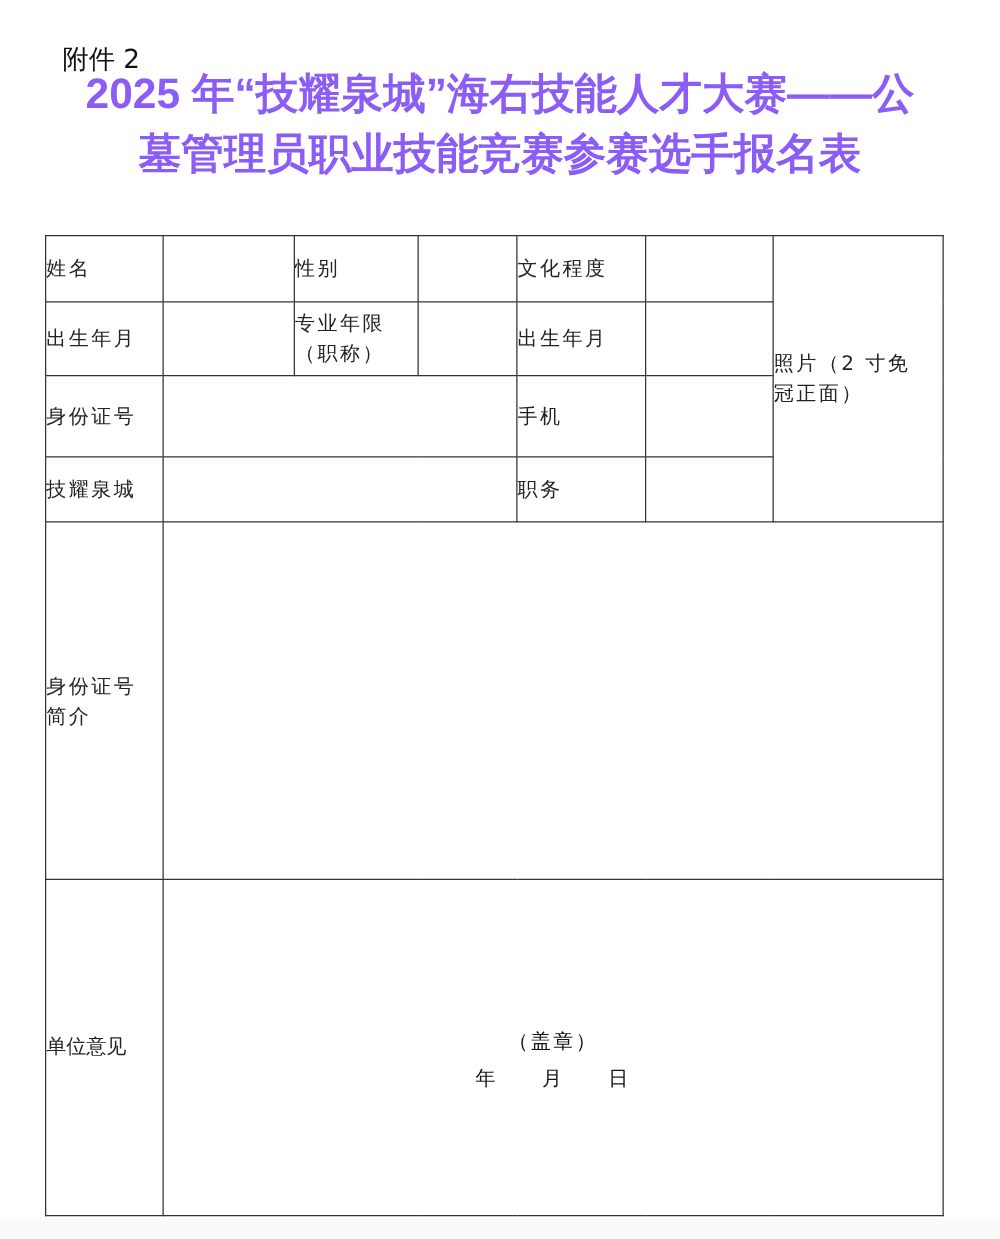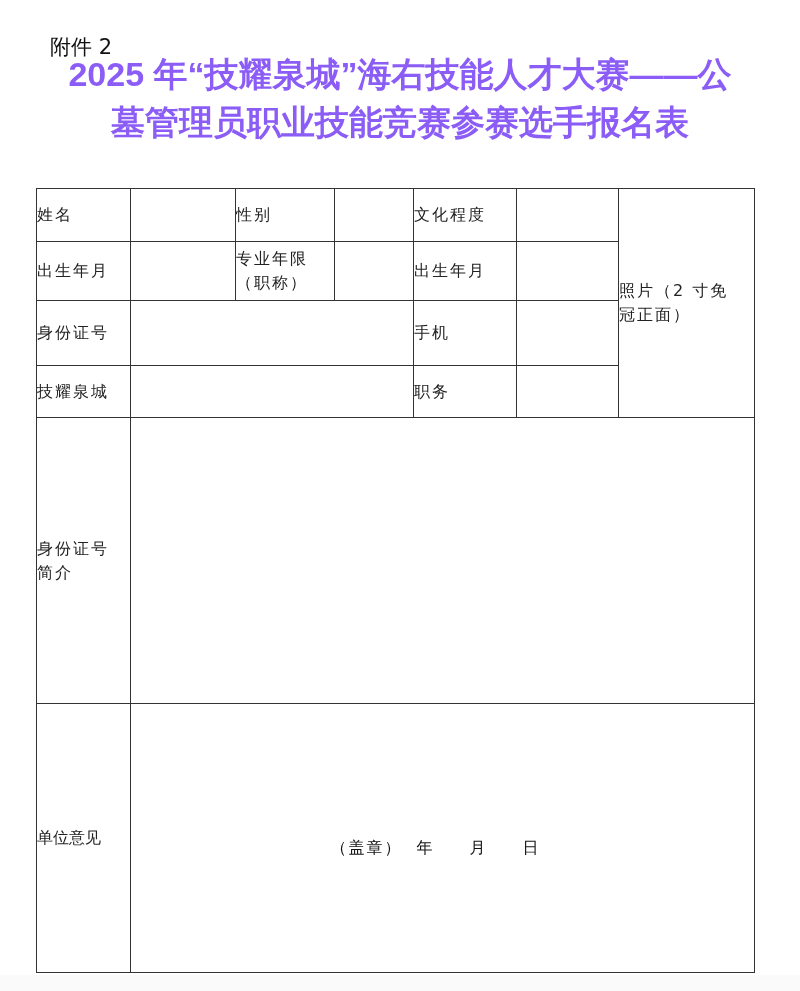--- a/index.html
+++ b/index.html
@@ -4,21 +4,21 @@
 <style>
   html, body { margin:0; padding:0; background:#ffffff; }
   body { width:800px; height:991px; position:relative; overflow:hidden; font-family:"DejaVu Sans", sans-serif; color:#111; }
   .attach { position:absolute; left:50px; top:16px; font-size:21px; font-family:"DejaVu Sans", sans-serif; color:#111;margin-top:17px; }
   .title { position:absolute; left:0; width:800px; text-align:center; font-family:Liberation Sans, sans-serif; font-weight:bold; font-size:34px; color:#8b5cf6; letter-spacing:0px; }
   .t1 { top:52px; }
   .t2 { top:100px; }
   table.form { position:absolute; left:36px; top:188px; border-collapse:collapse; table-layout:fixed; width:718px; }
   table.form td { border:1.2px solid #333; padding:0; vertical-align:middle; font-size:16px; color:#222; letter-spacing:2px; line-height:24px; }
   .bottomfade { position:absolute; left:0; top:975px; width:800px; height:16px; background:#fafafa; }
-  .stamp { display:flex; flex-direction:row; align-items:center; justify-content:center; height:100%; padding-top:20px; box-sizing:border-box; }
+  .stamp { display:flex; flex-direction:column; align-items:center; justify-content:center; height:100%; padding-top:20px; box-sizing:border-box; }
   .stamp span { font-family:"DejaVu Serif", serif; font-size:16px; color:#111; line-height:30px; }
   .date span { margin:0 14px; }
 </style>
 </head>
 <body>
 
 <div class="attach">附件 2</div>
 <div class="title t1">2025 年“技耀泉城”海右技能人才大赛——公</div>
 <div class="title t2">墓管理员职业技能竞赛参赛选手报名表</div>
 

